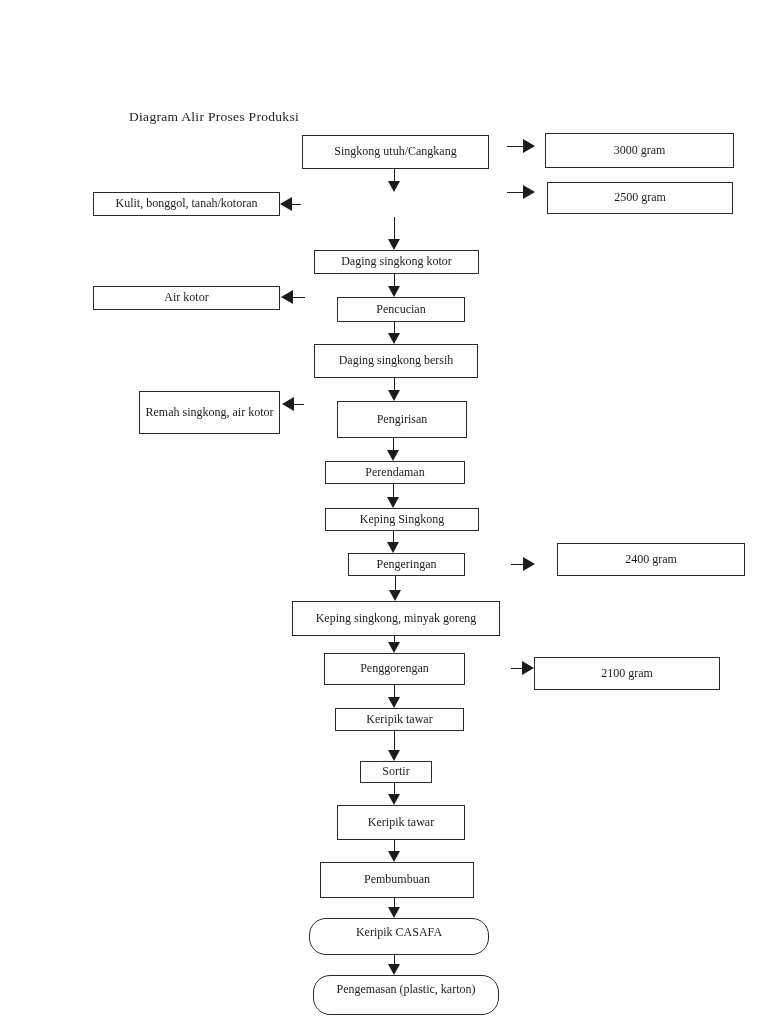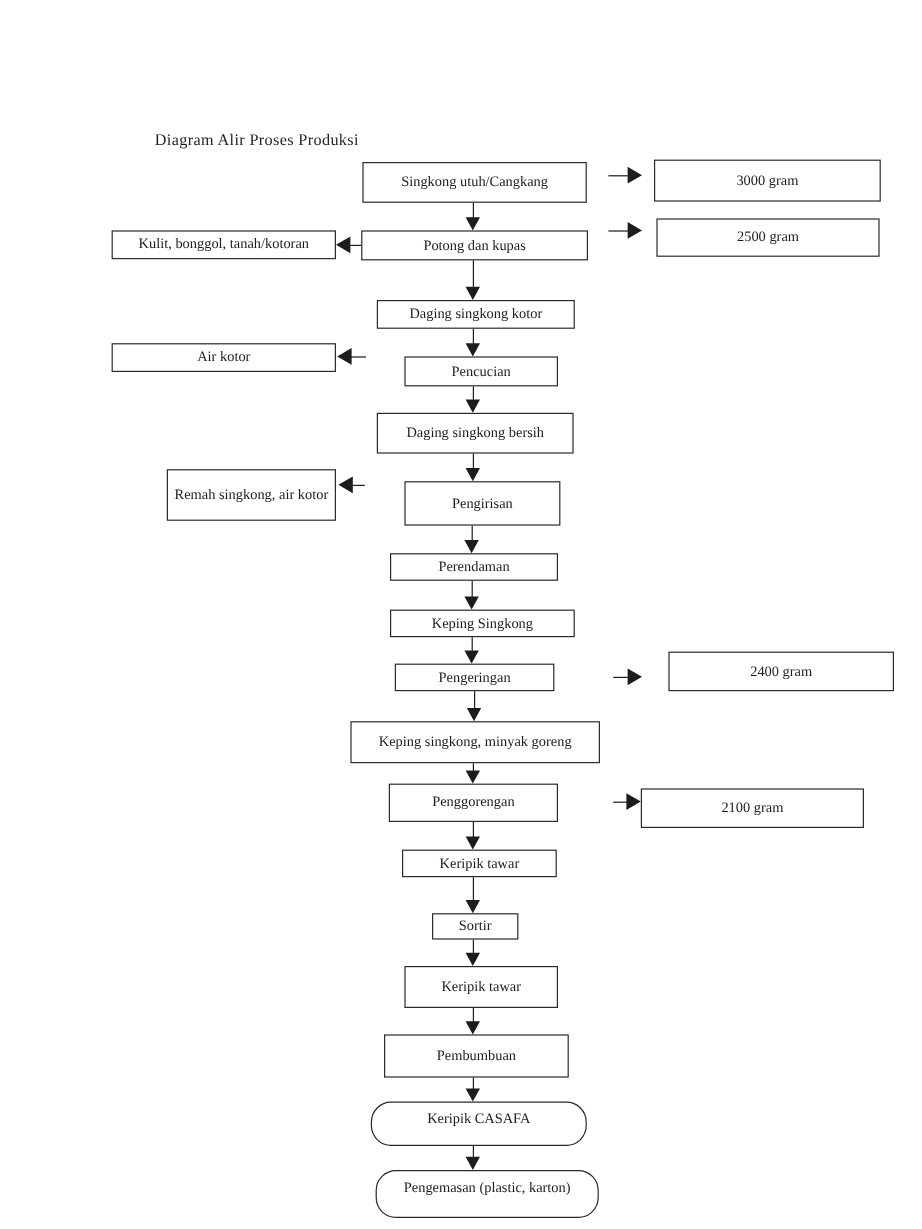--- a/index.html
+++ b/index.html
@@ -71,28 +71,27 @@
   }
 </style>
 </head>
 <body>
 
 <div class="page">
 
   <div class="title">Diagram Alir Proses Produksi</div>
 
   <div class="box" style="left:290px;top:135px;width:187px;height:34px">Singkong utuh/Cangkang</div>
-  <div class="box" style="left:289px;top:192px;width:189px;height:25px">Potong dan kupas</div>
   <div class="box" style="left:302px;top:250px;width:165px;height:24px">Daging singkong kotor</div>
   <div class="box" style="left:325px;top:297px;width:128px;height:25px">Pencucian</div>
   <div class="box" style="left:302px;top:344px;width:164px;height:34px">Daging singkong bersih</div>
   <div class="box" style="left:325px;top:401px;width:130px;height:37px">Pengirisan</div>
   <div class="box" style="left:313px;top:461px;width:140px;height:23px">Perendaman</div>
   <div class="box" style="left:313px;top:508px;width:154px;height:23px">Keping Singkong</div>
-  <div class="box" style="left:317px;top:553px;width:133px;height:23px">Pengeringan</div>
+  <div class="box" style="left:336px;top:553px;width:117px;height:23px">Pengeringan</div>
   <div class="box" style="left:280px;top:601px;width:208px;height:35px">Keping singkong, minyak goreng</div>
   <div class="box" style="left:312px;top:653px;width:141px;height:32px">Penggorengan</div>
   <div class="box" style="left:323px;top:708px;width:129px;height:23px">Keripik tawar</div>
   <div class="box" style="left:348px;top:761px;width:72px;height:22px">Sortir</div>
   <div class="box" style="left:325px;top:805px;width:128px;height:35px">Keripik tawar</div>
   <div class="box" style="left:308px;top:862px;width:154px;height:36px">Pembumbuan</div>
   <div class="box pad-top" style="left:297px;top:918px;width:180px;height:37px">Keripik CASAFA</div>
   <div class="box pad-top" style="left:301px;top:975px;width:186px;height:40px">Pengemasan (plastic, karton)</div>
 
   <div class="box" style="left:81px;top:192px;width:187px;height:24px">Kulit, bonggol, tanah/kotoran</div>

